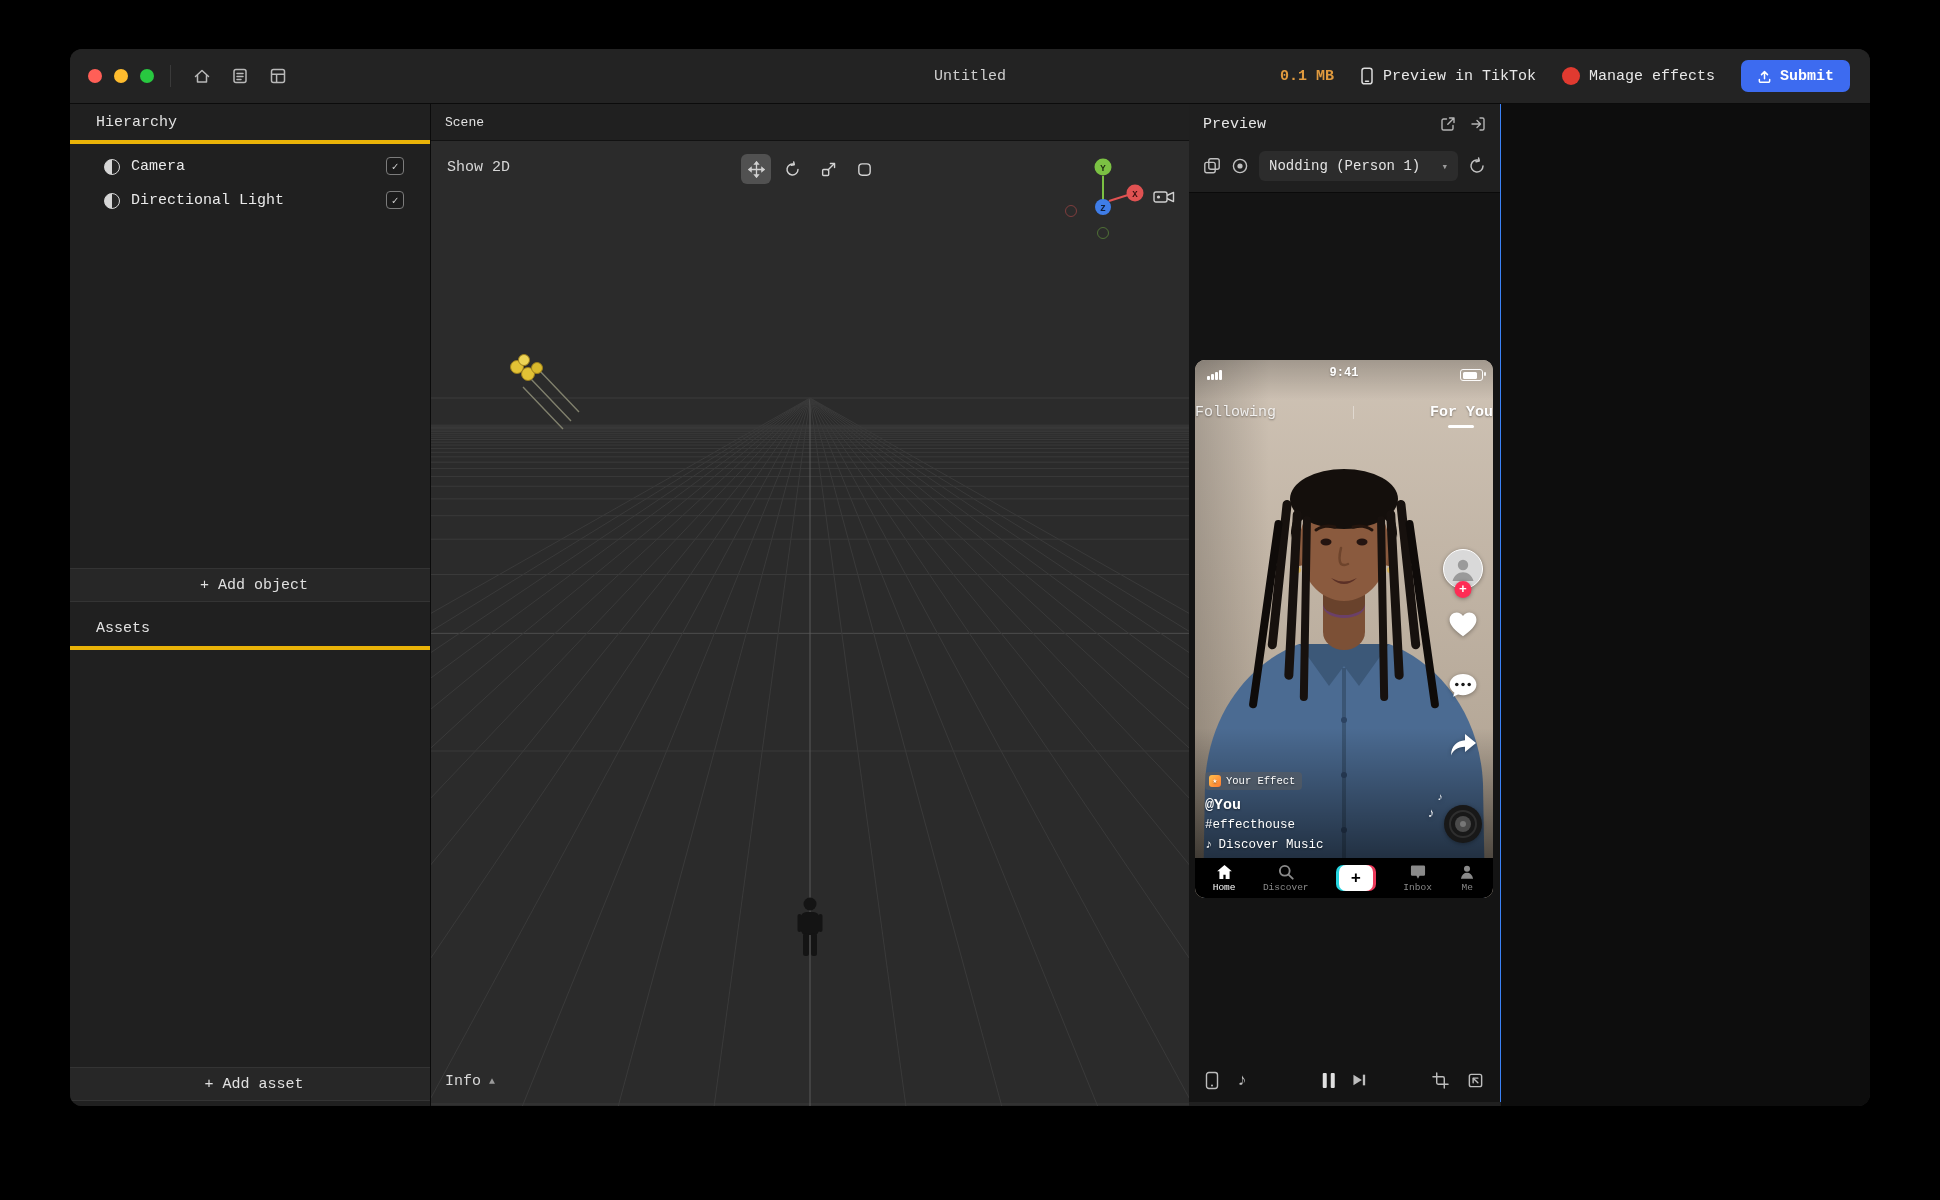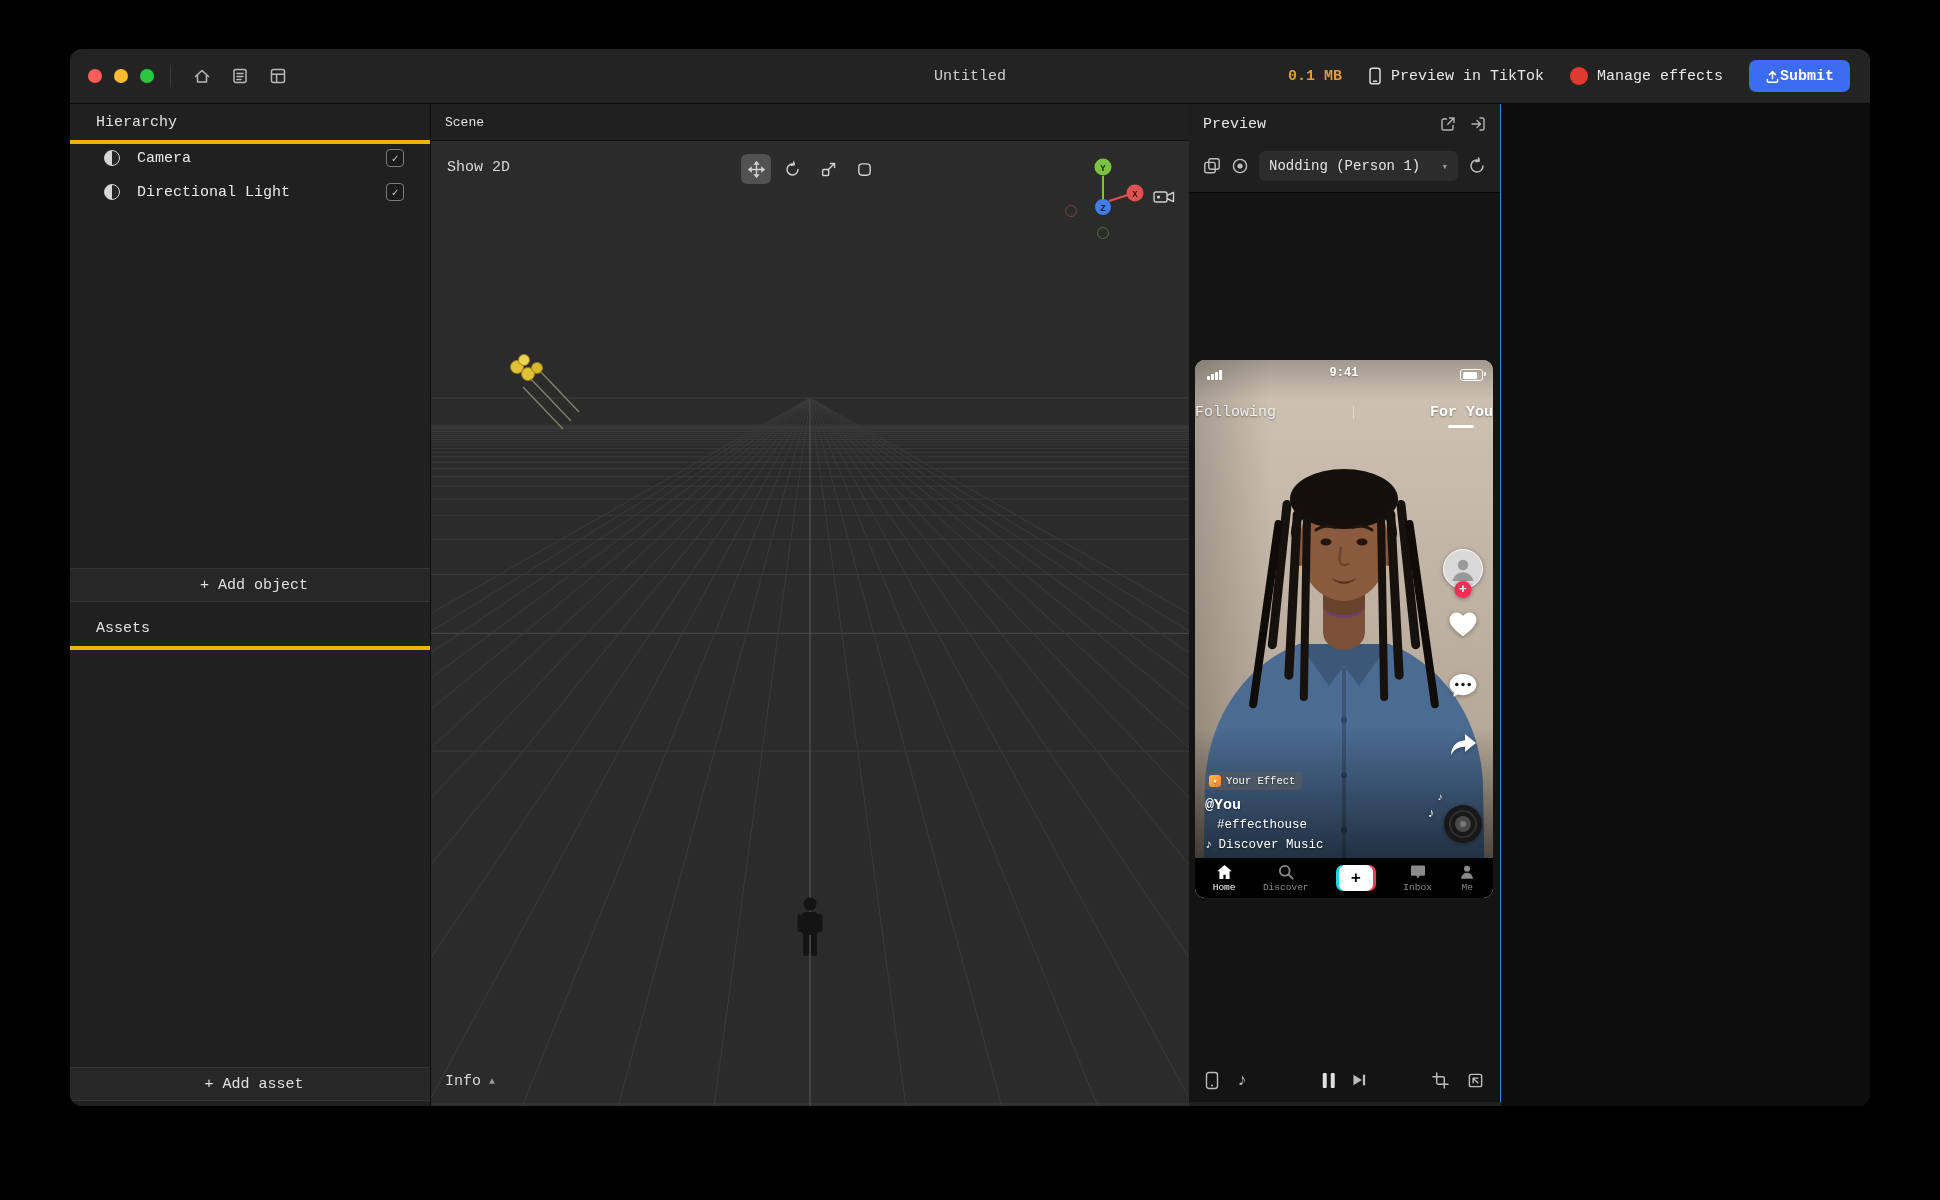--- a/index.html
+++ b/index.html
@@ -17,31 +17,31 @@
   .tl-group{display:flex;align-items:center;gap:12px;padding-left:18px;}
   .light{width:14px;height:14px;border-radius:50%;}
   .light.red{background:#ff5f57;} .light.yellow{background:#febc2e;} .light.green{background:#28c840;}
   .tb-divider{width:1px;height:22px;background:#3a3a3a;margin:0 16px;}
   .tb-iconbtn{width:30px;height:30px;border-radius:6px;display:flex;align-items:center;justify-content:center;color:#b8b8b8;margin-right:8px;}
   .tb-title{position:absolute;left:50%;transform:translateX(-50%);font-size:15px;color:#cfcfcf;}
   .tb-right{position:absolute;right:20px;display:flex;align-items:center;gap:26px;}
   .file-size{font-size:15px;font-weight:600;color:var(--file-size-orange);}
   .tb-textbtn{display:flex;align-items:center;gap:9px;font-size:15px;color:#e8e8e8;}
   .manage-dot{width:18px;height:18px;border-radius:50%;background:var(--manage-red);}
-  .submit-btn{display:flex;align-items:center;height:32px;padding:0 16px;border-radius:7px;background:var(--accent-blue);color:#fff;font-size:15px;font-weight:600;}
+  .submit-btn{display:flex;align-items:center;gap:8px;height:32px;padding:0 16px;border-radius:7px;background:var(--accent-blue);color:#fff;font-size:15px;font-weight:600;}
   
   .main{position:absolute;left:0;right:0;top:55px;bottom:0;}
   .left-panel{position:absolute;left:0;top:0;bottom:0;width:360px;background:#202020;border-right:1px solid #0b0b0b;}
   .scene-panel{position:absolute;left:361px;top:0;bottom:0;width:758px;}
   .preview-panel{position:absolute;left:1119px;top:0;bottom:4px;width:311px;background:#141414;border-right:6px solid #3b82f6;}
   .inspector-panel{position:absolute;left:1431px;right:0;top:0;bottom:0;background:#0d0d0d;}
   
   .panel-header{height:36px;display:flex;align-items:center;padding:0 26px;font-size:15px;color:#e2e2e2;border-bottom:4px solid #eab308;}
   .tree{position:absolute;top:37px;left:0;right:0;}
-  .tree-row{height:34px;display:flex;align-items:center;padding:0 26px 0 34px;gap:17px;}
+  .tree-row{height:34px;display:flex;align-items:flex-end;padding:0 26px 0 34px;gap:11px;}
   .entity-icon{width:14px;height:14px;border-radius:50%;border:1px solid #d6d6d6;background:linear-gradient(90deg,#d6d6d6 50%,#262626 50%);flex:none;}
   .tree-label{font-size:15px;color:#eaeaea;flex:1;white-space:nowrap;}
   .checkbox{width:16px;height:16px;border:1.5px solid #7c7c7c;border-radius:4px;background:#1b1b1b;display:flex;align-items:center;justify-content:center;color:#cfcfcf;font-size:11px;flex:none;}
   .checkbox::after{content:"✓";}
   .bar-btn{position:absolute;left:0;right:0;height:32px;background:#272727;border-top:1px solid #343434;border-bottom:1px solid #343434;display:flex;align-items:center;justify-content:center;font-size:15px;color:#e0e0e0;padding-left:8px;}
   .assets-header{position:absolute;top:506px;left:0;right:0;}
   
   .scene-header{height:36px;display:flex;align-items:center;padding:0 14px;font-size:13px;color:#e2e2e2;background:#202020;border-bottom:1px solid #121212;}
   .viewport{position:absolute;left:0;right:0;top:37px;bottom:0;background:#2b2b2b;overflow:hidden;}
   .show2d{position:absolute;left:16px;top:18px;font-size:15px;color:#d6d6d6;}
@@ -80,21 +80,21 @@
   .rail{position:absolute;right:9px;top:0;width:42px;}
   .rail-item{position:absolute;left:50%;transform:translateX(-50%);filter:drop-shadow(0 1px 2px rgba(0,0,0,.35));}
   .avatar{width:38px;height:38px;border-radius:50%;background:#d9d9d9;border:1.5px solid #fff;display:flex;align-items:center;justify-content:center;overflow:hidden;}
   .follow-plus{width:17px;height:17px;border-radius:50%;background:var(--tiktok-red);color:#fff;font-size:13px;font-weight:700;display:flex;align-items:center;justify-content:center;line-height:1;}
   .disc-note{position:absolute;color:#fff;opacity:.92;}
   .overlay-left{position:absolute;left:10px;bottom:46px;color:#fff;text-shadow:0 1px 2px rgba(0,0,0,.5);}
   .effect-badge{display:inline-flex;align-items:center;gap:5px;height:18px;padding:0 7px 0 4px;border-radius:4px;background:rgba(92,92,92,.55);}
   .effect-badge .eicon{width:12px;height:12px;border-radius:3px;background:linear-gradient(135deg,#ffc04d,#ff7a2f);display:flex;align-items:center;justify-content:center;color:#fff;font-size:8px;line-height:1;}
   .effect-badge .etext{font-size:10.5px;color:#fff;}
   .ov-user{margin-top:7px;font-size:15px;font-weight:700;}
-  .ov-tag{margin-top:4px;font-size:12.5px;margin-left:12px;}
+  .ov-tag{margin-top:4px;font-size:12.5px;}
   .ov-music{margin-top:6px;display:flex;align-items:center;gap:6px;font-size:12.5px;}
   .navbar{position:absolute;left:0;right:0;bottom:0;height:40px;background:#000;display:flex;align-items:center;justify-content:space-around;padding:0 4px;}
   .nav-item{display:flex;flex-direction:column;align-items:center;gap:2.5px;color:#8a8a8a;}
   .nav-item.active{color:#fff;}
   .nav-label{font-size:9.5px;line-height:1;}
   .plus-btn{position:relative;width:40px;height:26px;}
   .plus-btn .bar{position:absolute;top:0;width:34px;height:26px;border-radius:7px;}
   .plus-btn .bar.cyan{left:0;background:#25d4e0;}
   .plus-btn .bar.red{left:6px;background:#ec3a5b;}
   .plus-btn .face{position:absolute;left:3px;top:0;width:34px;height:26px;border-radius:7px;background:#fff;display:flex;align-items:center;justify-content:center;color:#000;font-size:17px;font-weight:700;line-height:1;}

